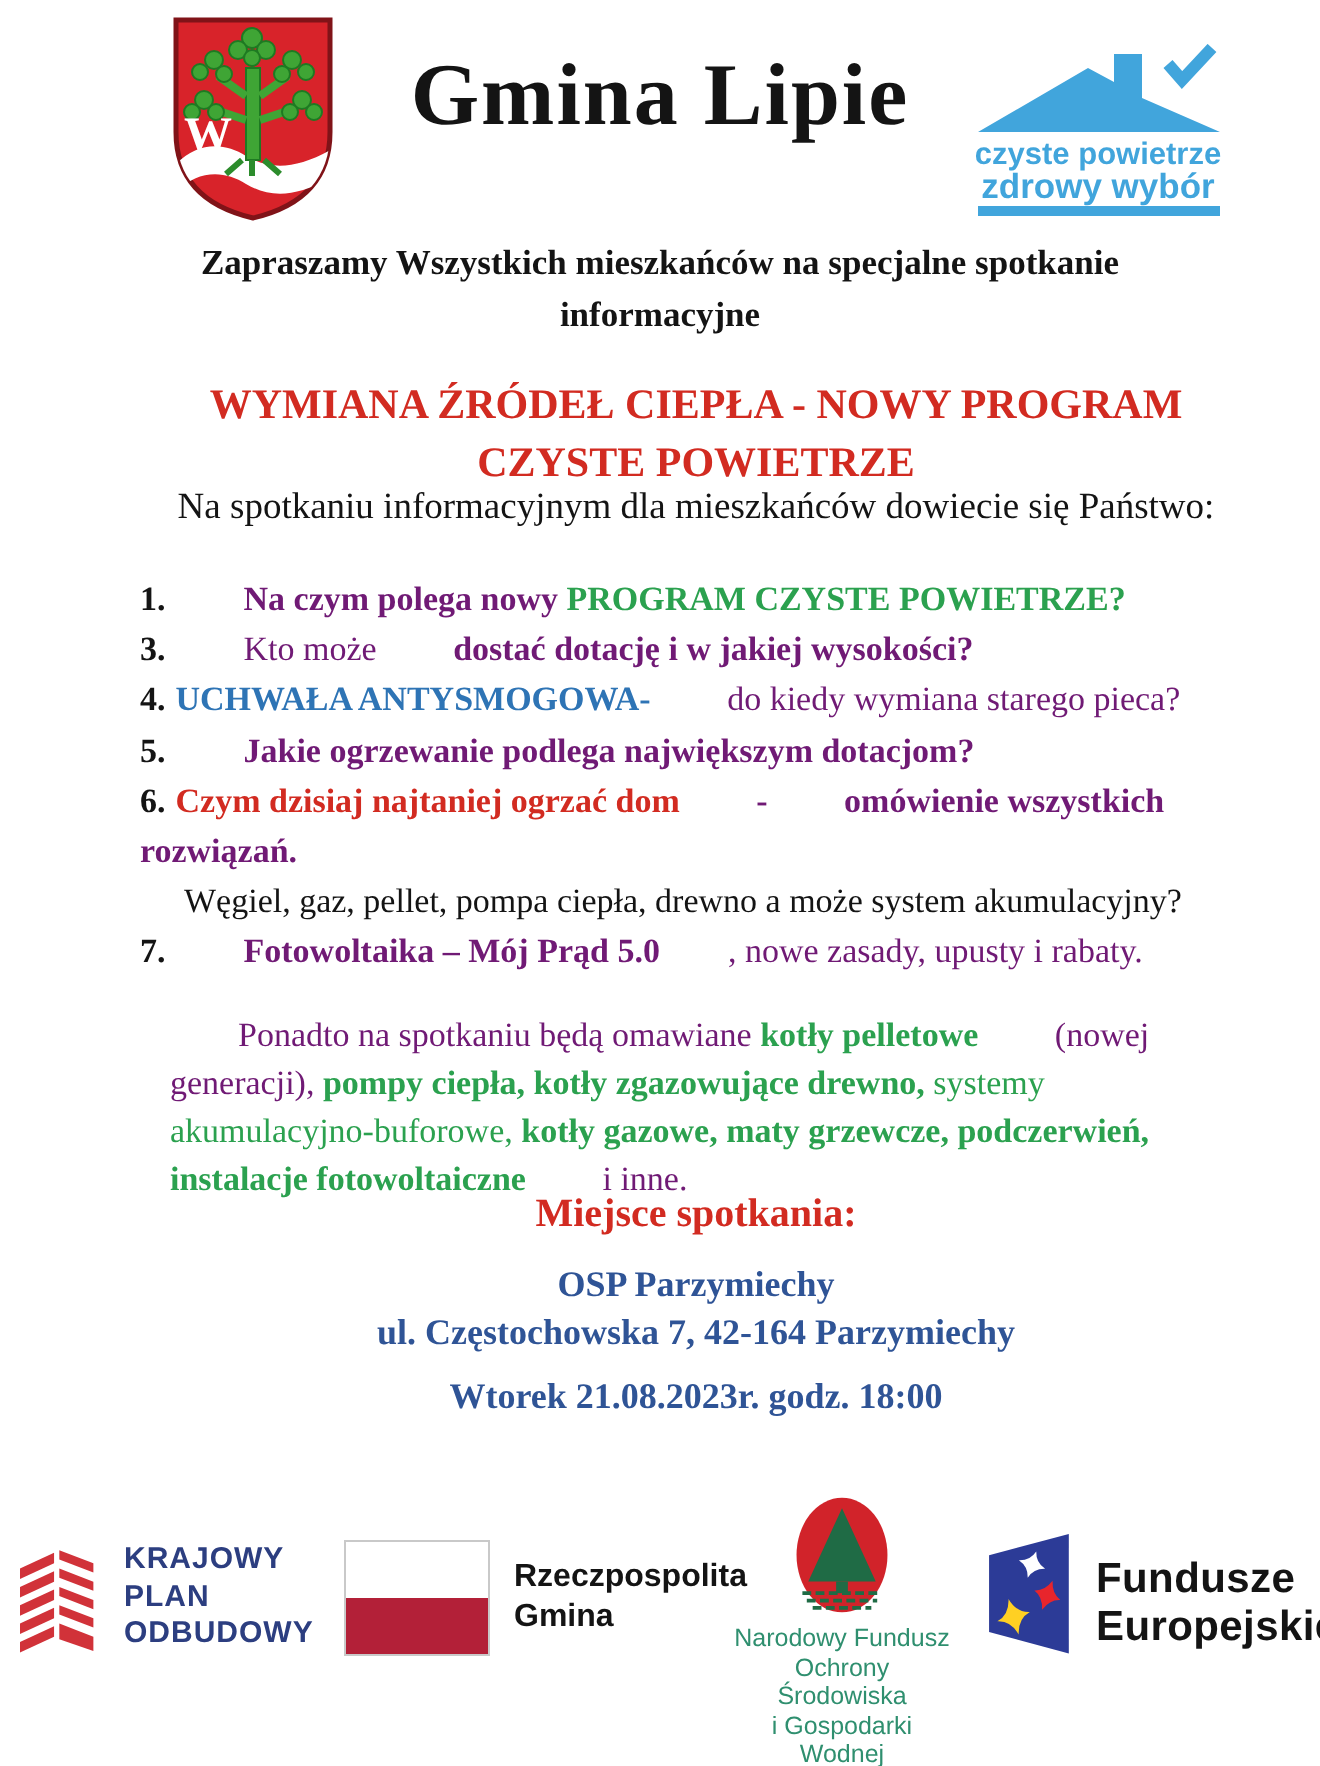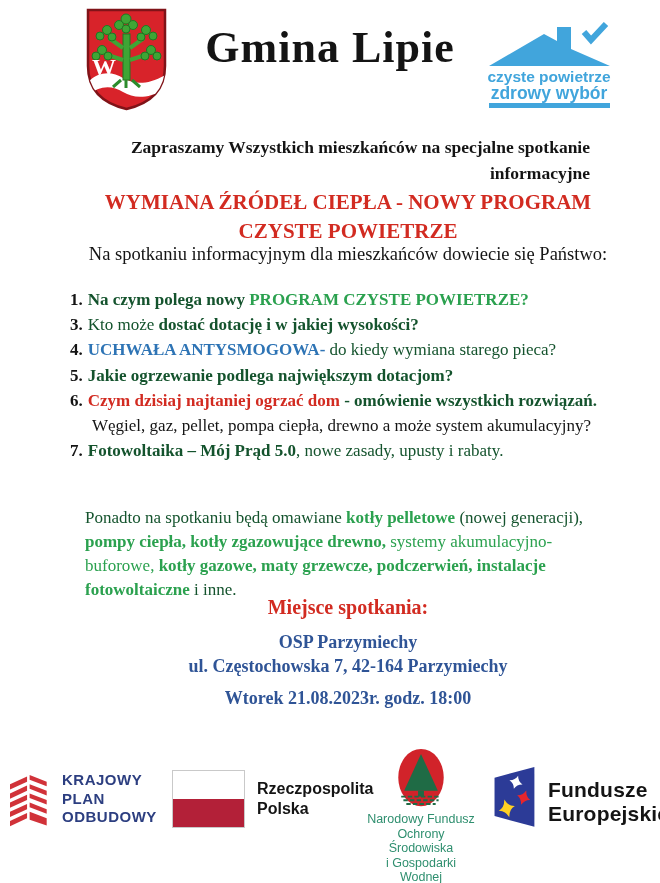--- a/index.html
+++ b/index.html
@@ -4,32 +4,32 @@
 <style>
   html,body{margin:0;padding:0;background:#ffffff;}
   .page{position:relative;width:660px;height:883px;margin:0 auto;background:#fff;overflow:hidden;
         font-family:"Liberation Serif","DejaVu Serif",serif;color:#141414;}
   
   .crest{position:absolute;left:85px;top:8px;width:83px;height:103px;}
   .page-title{position:absolute;left:0;right:0;top:22px;text-align:center;
               font-size:44px;font-weight:700;letter-spacing:1px;}
   .cp-logo{position:absolute;left:487px;top:22px;width:125px;height:86px;}
   
-  .intro{position:absolute;left:70px;width:520px;top:118px;text-align:right;
-         font-size:17.5px;font-weight:700;line-height:26px;margin-top:16px;}
+  .intro{position:absolute;left:70px;width:520px;top:118px;text-align:center;
+         font-size:17.5px;font-weight:700;line-height:26px;}
   .mid-col{position:absolute;left:36px;right:0;text-align:center;}
   .heading{top:188px;font-size:21px;font-weight:700;color:var(--accent-red);line-height:29px;}
   .heading-inner{display:inline-block;max-width:520px;}
   .subheading{top:244px;font-size:18.5px;}
   
   .topics{position:absolute;left:70px;top:287px;width:540px;font-size:17px;line-height:25.2px;}
   .topic .num{font-weight:700;margin-right:5px;}
   .topic-sub{margin-left:22px;}
   .bold{font-weight:700;}
-  .c-black{color:#14532d;}
+  .c-black{color:#701a75;margin-left:34px;}
   .c-red{color:var(--accent-red);}
   .c-green{color:var(--accent-green);}
   .c-blue{color:var(--accent-blue);}
   
   .extra{position:absolute;left:85px;top:506px;width:527px;font-size:17px;line-height:24px;}
   
   .meeting-label{top:596px;font-size:20px;font-weight:700;color:var(--accent-red);}
   .meeting-venue{top:632px;font-size:18px;font-weight:700;color:var(--meeting-blue);}
   .meeting-address{top:656px;font-size:18px;font-weight:700;color:var(--meeting-blue);}
   .meeting-datetime{top:688px;font-size:18px;font-weight:700;color:var(--meeting-blue);}
@@ -146,21 +146,21 @@
       <div>PLAN</div>
       <div>ODBUDOWY</div>
     </div>
 
     <div class="pl-flag">
       <div class="top"></div>
       <div class="bottom"></div>
     </div>
     <div class="pl-text">
       <div>Rzeczpospolita</div>
-      <div>Polska</div>
+      <div>Gmina</div>
     </div>
 
     <div class="nfos">
       <svg width="66" height="62" viewBox="0 0 90 84" aria-hidden="true">
         <ellipse cx="45" cy="40" rx="31" ry="39" fill="var(--nfos-red)"></ellipse>
         <polygon points="45,8 22,58 68,58" fill="var(--nfos-green)"></polygon>
         <rect x="41" y="58" width="8" height="8" fill="var(--nfos-green)"></rect>
         <g stroke="var(--nfos-green)" stroke-width="2.6" stroke-dasharray="6,3" fill="none">
           <line x1="18" y1="66" x2="72" y2="66"></line>
           <line x1="21" y1="71" x2="69" y2="71"></line>

